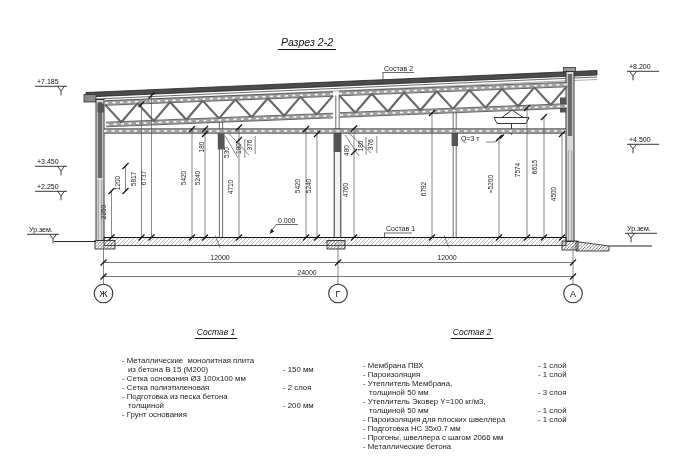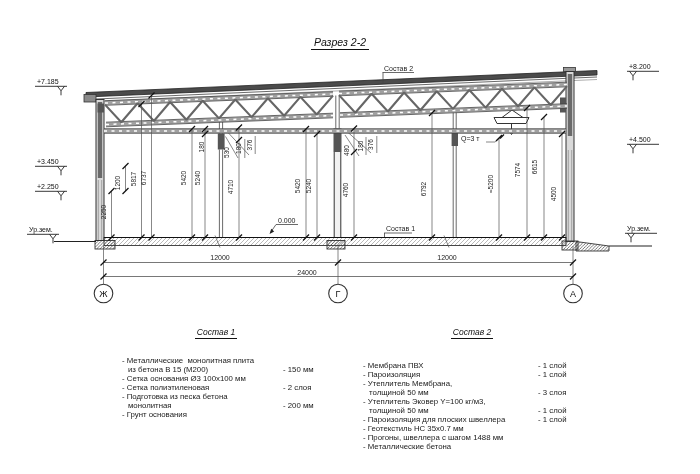--- a/index.html
+++ b/index.html
@@ -1,19 +1,19 @@
 <!DOCTYPE html>
 <html><head>
 <meta charset="utf-8">
 <style>
   html,body{margin:0;padding:0;background:#fff}
   .stage{position:relative;width:700px;height:474px;background:#fff;
          font-family:"Liberation Sans",sans-serif;overflow:hidden}
   .stage svg{position:absolute;left:0;top:0}
-  .title{position:absolute;left:278px;top:36px;width:124px;text-align:center;
+  .title{position:absolute;left:278px;top:36px;width:124px;
          font-size:10.5px;font-style:italic;color:#111}
   .title span{border-bottom:1px solid #111;padding:0 3px 1px}
   .hdr{position:absolute;font-size:8.5px;font-style:italic;color:#111;text-align:center}
   .hdr span{border-bottom:1px solid #111;padding:0 2px 1px}
   .lrow{position:absolute;height:9px;font-size:7.8px;color:#1a1a1a;white-space:pre}
   .lrow .lv{position:absolute;top:0}
   
   .ln{stroke:#333;stroke-width:1;fill:none}
   .ln08{stroke:#444;stroke-width:.8;fill:none}
   .lnthin{stroke:#888;stroke-width:.7;fill:none}
@@ -289,31 +289,31 @@
 
 <div class="title"><span>Разрез 2-2</span></div>
 
 <div class="hdr" style="left:120px;top:327px;width:192px"><span>Состав 1</span></div>
 <div>
   <div class="lrow" style="left:122px;top:356px"><span>- Металлические  монолитная плита</span><span class="lv" style="left:161px"></span></div>
   <div class="lrow" style="left:128px;top:365px"><span>из бетона В 15 (М200)</span><span class="lv" style="left:155px">- 150 мм</span></div>
   <div class="lrow" style="left:122px;top:374px"><span>- Сетка основания Ø3 100х100 мм</span><span class="lv" style="left:161px"></span></div>
   <div class="lrow" style="left:122px;top:383px"><span>- Сетка полиэтиленовая</span><span class="lv" style="left:161px">- 2 слоя</span></div>
   <div class="lrow" style="left:122px;top:392px"><span>- Подготовка из песка бетона</span><span class="lv" style="left:161px"></span></div>
-  <div class="lrow" style="left:128px;top:401px"><span>монолитная</span><span class="lv" style="left:155px">- 200 мм</span></div>
+  <div class="lrow" style="left:128px;top:401px"><span>толщиной</span><span class="lv" style="left:155px">- 200 мм</span></div>
   <div class="lrow" style="left:122px;top:410px"><span>- Грунт основания</span><span class="lv" style="left:161px"></span></div>
 </div>
 
 <div class="hdr" style="left:362px;top:327px;width:220px"><span>Состав 2</span></div>
 <div>
   <div class="lrow" style="left:363px;top:361px"><span>- Мембрана ПВХ</span><span class="lv" style="left:175px">- 1 слой</span></div>
   <div class="lrow" style="left:363px;top:370px"><span>- Пароизоляция</span><span class="lv" style="left:175px">- 1 слой</span></div>
   <div class="lrow" style="left:363px;top:379px"><span>- Утеплитель Мембрана,</span><span class="lv" style="left:175px"></span></div>
   <div class="lrow" style="left:369px;top:388px"><span>толщиной 50 мм</span><span class="lv" style="left:169px">- 3 слоя</span></div>
   <div class="lrow" style="left:363px;top:397px"><span>- Утеплитель Эковер Y=100 кг/м3,</span><span class="lv" style="left:175px"></span></div>
   <div class="lrow" style="left:369px;top:406px"><span>толщиной 50 мм</span><span class="lv" style="left:169px">- 1 слой</span></div>
   <div class="lrow" style="left:363px;top:415px"><span>- Пароизоляция для плоских швеллера</span><span class="lv" style="left:175px">- 1 слой</span></div>
-  <div class="lrow" style="left:363px;top:424px"><span>- Геотекстиль НС 35х0.7 мм</span><span class="lv" style="left:175px"></span></div>
-  <div class="lrow" style="left:363px;top:433px"><span>- Прогоны, швеллера с шагом 1488 мм</span><span class="lv" style="left:175px"></span></div>
+  <div class="lrow" style="left:363px;top:424px"><span>- Подготовка НС 35х0.7 мм</span><span class="lv" style="left:175px"></span></div>
+  <div class="lrow" style="left:363px;top:433px"><span>- Прогоны, швеллера с шагом 2066 мм</span><span class="lv" style="left:175px"></span></div>
   <div class="lrow" style="left:363px;top:442px"><span>- Металлические бетона</span><span class="lv" style="left:175px"></span></div>
 </div>
 
 </div>
 
 </body></html>

